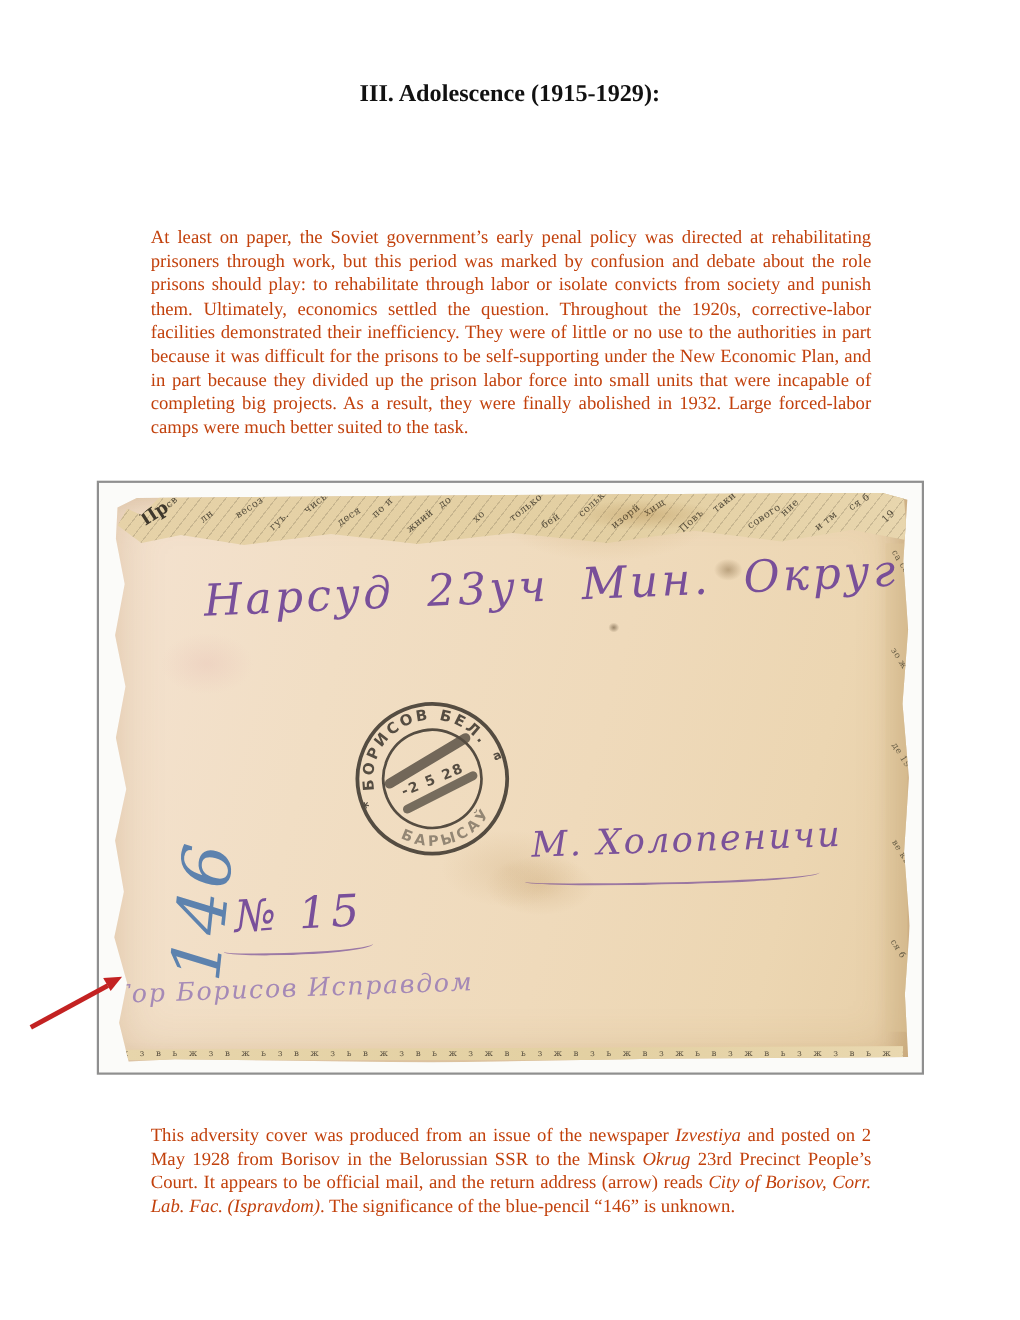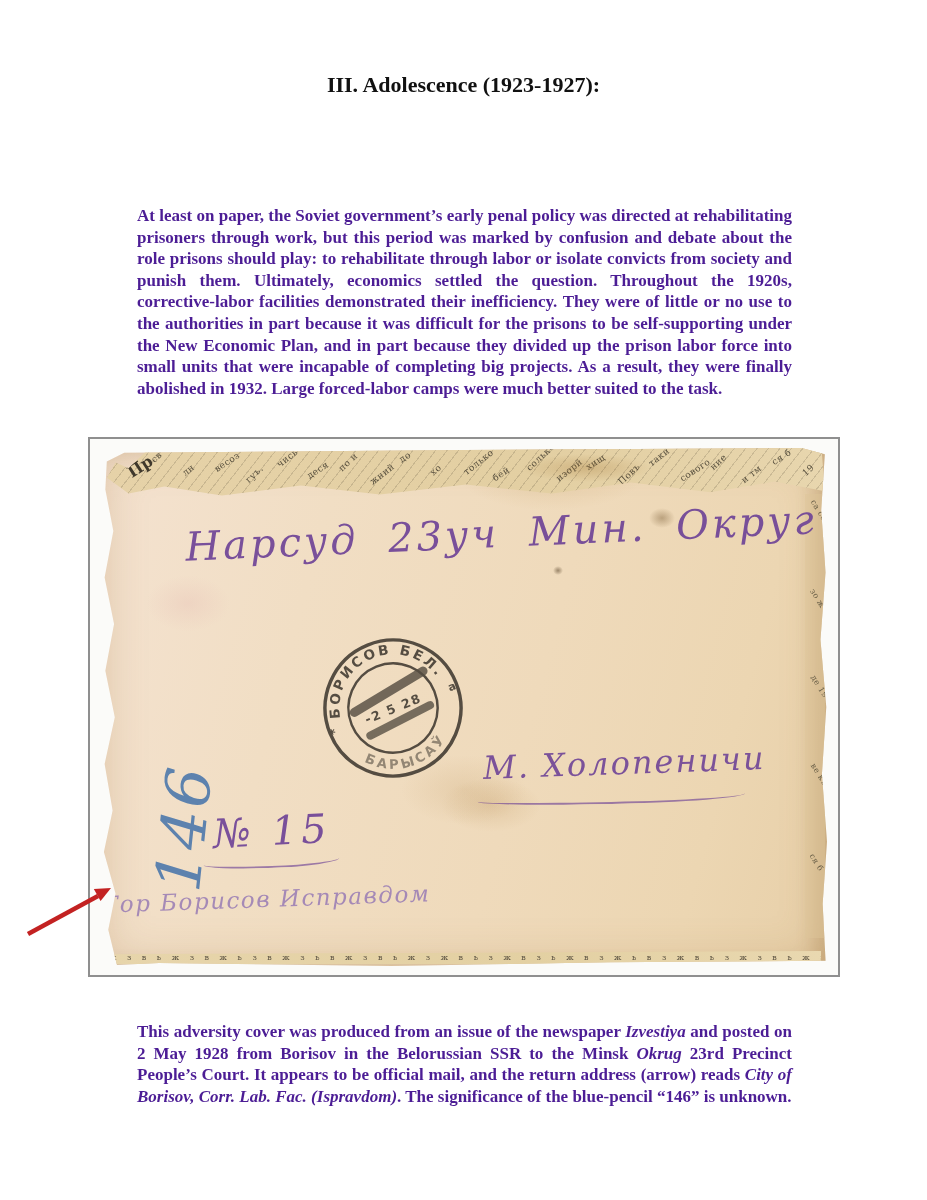--- a/index.html
+++ b/index.html
@@ -3,21 +3,21 @@
 <meta charset="utf-8">
 <style>
   html,body{margin:0;padding:0;background:#ffffff;}
   .page{position:relative;width:927px;height:1200px;background:#ffffff;overflow:hidden;
         font-family:"Liberation Serif",serif;color:#181818;}
 
   
   .title-block{position:absolute;top:70px;left:0;width:927px;text-align:center;
                font-weight:bold;font-size:22px;line-height:30px;color:#111;}
   .para{position:absolute;left:137px;width:655px;font-size:17px;line-height:21.6px;
-        text-align:justify;color:#4c1d95;font-weight:bold;}
+        text-align:justify;color:#c2410c;}
   .intro{top:188px;}
   .caption{top:1004px;}
   .caption em{font-style:italic;}
 
   
   .frame{position:absolute;left:88px;top:437px;width:748px;height:536px;
          border:2px solid #8f8f8f;background:#fbfbf9;}
   .scan{position:relative;width:726px;height:518px;margin:9px auto 0;}
 
   .envelope{position:absolute;inset:0;
@@ -89,21 +89,21 @@
           background:radial-gradient(closest-side,rgba(160,110,40,.16),transparent);}
   .stain4{left:452px;top:118px;width:10px;height:9px;
           background:radial-gradient(closest-side,rgba(70,50,25,.5),transparent);}
 </style>
 </head>
 <body>
 
 <div class="page">
 
   <div class="title-block">
-    <div>III. Adolescence (1923-1927):</div>
+    <div>III. Adolescence (1915-1929):</div>
   </div>
 
   <p class="para intro">At least on paper, the Soviet government’s early penal policy was directed at rehabilitating prisoners through work, but this period was marked by confusion and debate about the role prisons should play: to rehabilitate through labor or isolate convicts from society and punish them.  Ultimately, economics settled the question.  Throughout the 1920s, corrective-labor facilities demonstrated their inefficiency.  They were of little or no use to the authorities in part because it was difficult for the prisons to be self-supporting under the New Economic Plan, and in part because they divided up the prison labor force into small units that were incapable of completing big projects.  As a result, they were finally abolished in 1932.  Large forced-labor camps were much better suited to the task.</p>
 
   <div class="frame">
     <div class="scan">
 
       <div class="envelope">
 
         <div class="strip-top">

